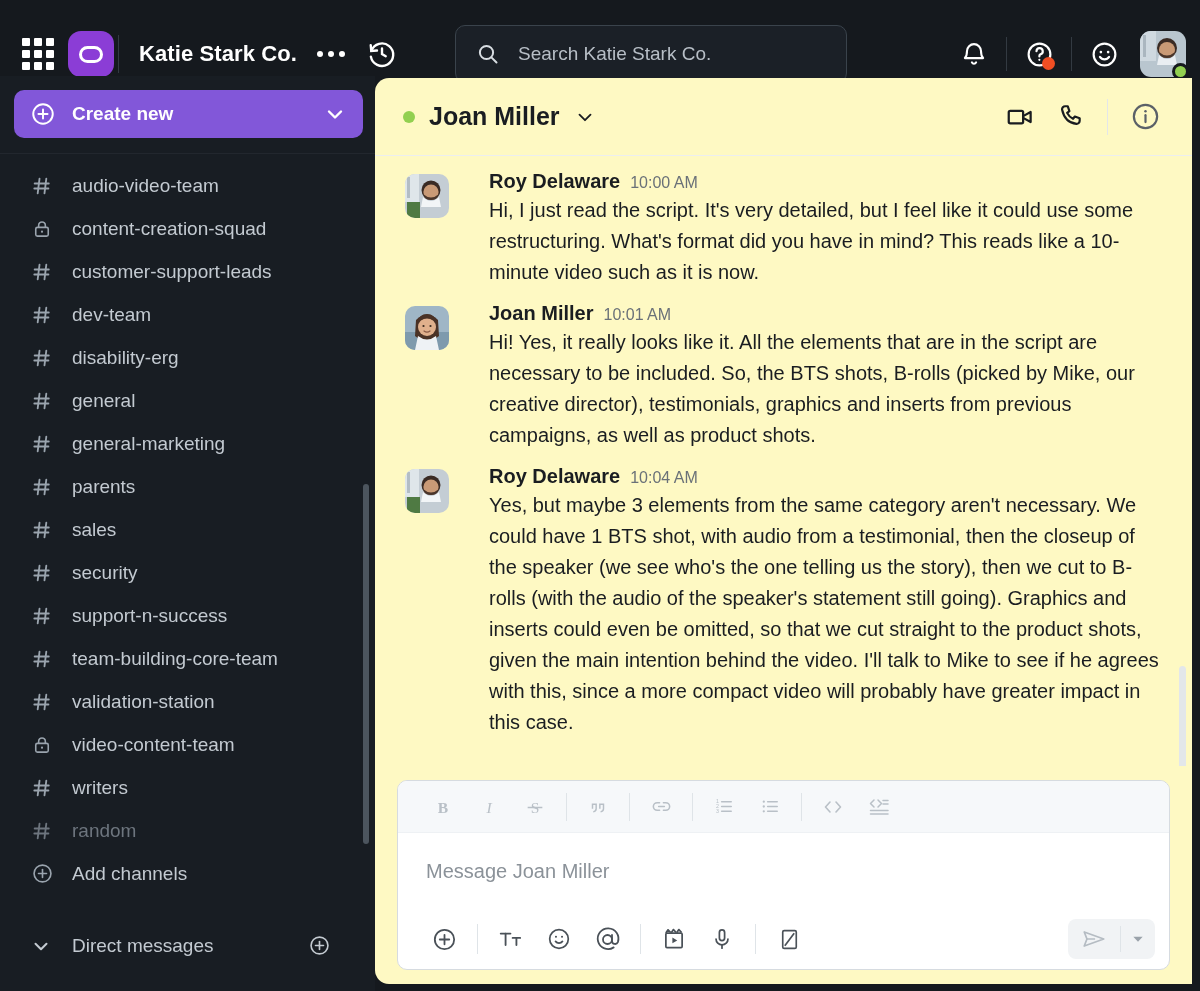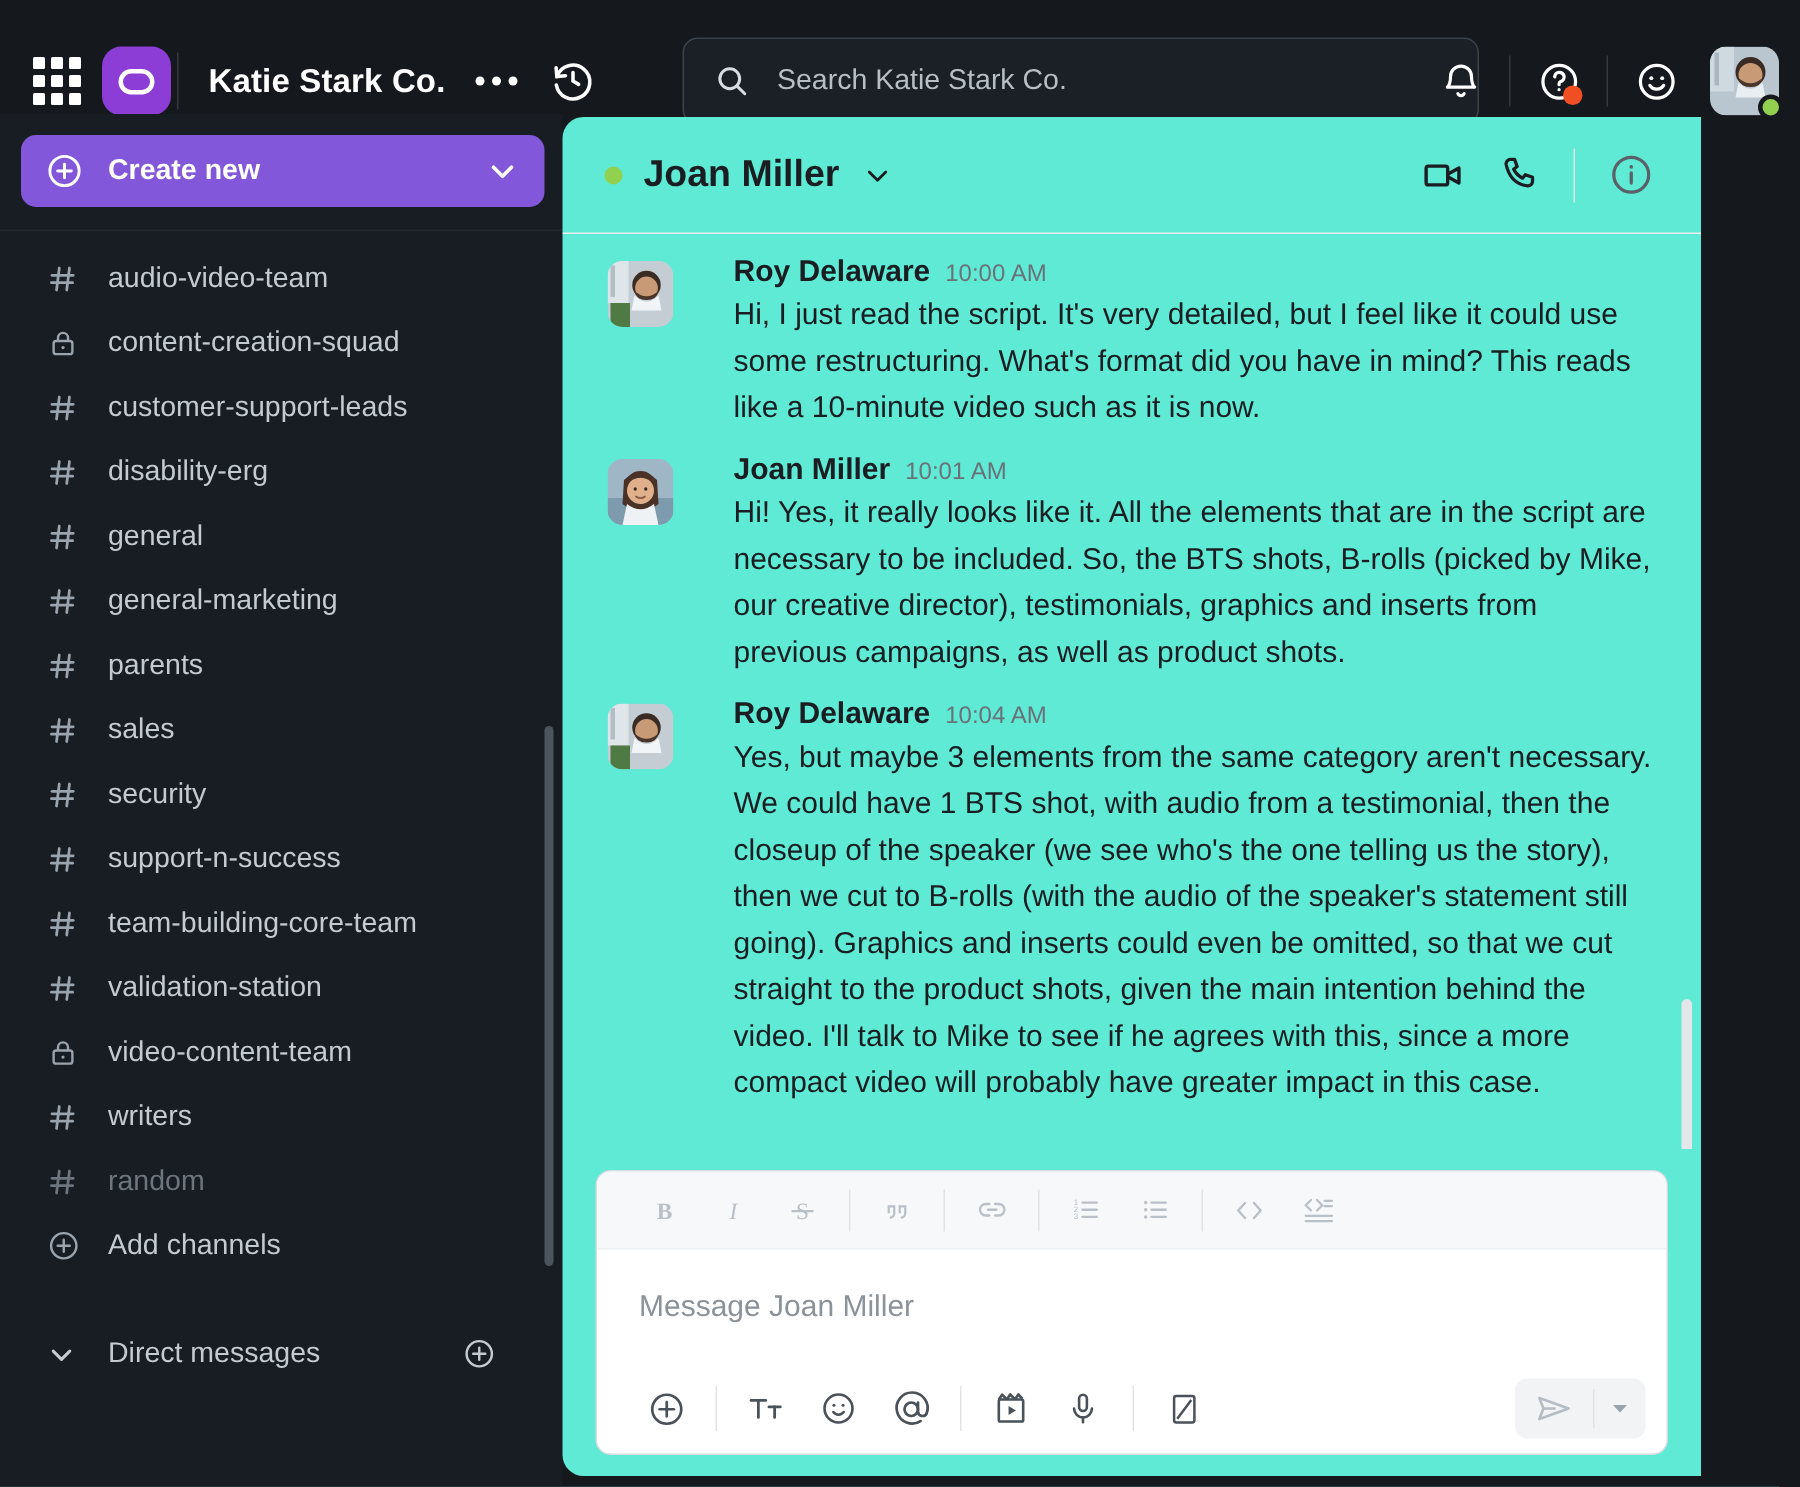--- a/index.html
+++ b/index.html
@@ -26,21 +26,21 @@
   .logo .bubble { width:24px; height:17px; border:3px solid #fff; border-radius:9px; position:relative; }
   .logo-wrap { position:relative; width:46px; height:46px; }
   .vsep { width:1px; height:38px; background:#333a42; margin-left:18px; }
   .workspace {
     margin-left: 20px; color:#fff; font-size:22px; font-weight:bold; letter-spacing:.1px; cursor:pointer;
   }
   .dots { margin-left:14px; display:flex; gap:5px; cursor:pointer; padding:6px; }
   .dots i { width:6px; height:6px; background:#fff; border-radius:50%; display:block; }
   .history { margin-left:16px; cursor:pointer; display:flex; }
   .search {
-    position:absolute; left:455px; top:9px; width:531px; height:58px;
+    position:absolute; left:455px; top:9px; width:392px; height:58px;
     border:1px solid #3a434c; border-radius:10px; background:#1b2027;
     display:flex; align-items:center; padding-left:20px; cursor:text;
   }
   .search-ph { margin-left:18px; color:#b7bec6; font-size:19px; }
   .top-icons { position:absolute; right:14px; top:0; height:76px; display:flex; align-items:center; }
   .ticon { width:52px; height:52px; display:flex; align-items:center; justify-content:center; cursor:pointer; position:relative; }
   .isep { width:1px; height:34px; background:#333a42; margin:0 6px; }
   .help-dot { position:absolute; right:10px; bottom:10px; width:13px; height:13px; border-radius:50%; background:#f04e23; }
   .avatar-top { width:46px; height:46px; border-radius:11px; margin-left:10px; position:relative; overflow:visible; cursor:pointer; }
   .avatar-top .pic { width:46px; height:46px; border-radius:11px; overflow:hidden; }
@@ -62,22 +62,22 @@
   .chan .nm { margin-left:18px; color:#c3cad1; font-size:19px; }
   .chan.muted .nm, .chan.muted .ic { color:#6d757e; }
   .chan.action .nm { color:#c3cad1; }
   .sb-scroll { position:absolute; right:6px; top:330px; width:6px; height:360px; background:#4c555e; border-radius:3px; }
   .dm-row { height:50px; display:flex; align-items:flex-end; padding-left:30px; margin-top:12px; cursor:pointer; }
   .dm-row .nm { margin-left:20px; color:#c3cad1; font-size:19px; flex:1; }
   .dm-add { margin-right:44px; cursor:pointer; display:flex; }
 
   
   .chat {
-    position:absolute; left:375px; top:78px; width:759px; height:906px;
-    background:#5eead4; border-radius:14px 0 0 14px; overflow:hidden;
+    position:absolute; left:375px; top:78px; width:817px; height:906px;
+    background:#fef9c3; border-radius:14px 0 0 14px; overflow:hidden;
   }
   .chat-head { height:78px; display:flex; align-items:center; padding:0 0 0 28px; border-bottom:1px solid #eceef0; }
   .on-dot { width:12px; height:12px; border-radius:50%; background:#92d050; }
   .peer { margin-left:14px; font-size:25px; font-weight:bold; color:#1a1d21; }
   .caret-btn { margin-left:14px; cursor:pointer; display:flex; }
   .chat-head-icons { margin-left:auto; display:flex; align-items:center; padding-right:22px; }
   .chicon { width:50px; height:50px; display:flex; align-items:center; justify-content:center; cursor:pointer; }
   .chsep { width:1px; height:36px; background:#e3e6e9; margin:0 12px; }
 
   .messages { position:relative; height:610px; padding:14px 30px 0 30px; overflow:hidden; }
@@ -238,20 +238,31 @@
         <div class="chan">
           <span class="ic">
             <svg width="22" height="22" viewBox="0 0 24 24" fill="none" stroke="currentColor" stroke-width="2" stroke-linecap="round">
               <line x1="9.3" y1="4" x2="7.3" y2="20"></line>
               <line x1="16.7" y1="4" x2="14.7" y2="20"></line>
               <line x1="4" y1="9.3" x2="19.4" y2="9.3"></line>
               <line x1="3.6" y1="14.7" x2="19" y2="14.7"></line>
             </svg>
           </span>
           <span class="nm">customer-support-leads</span>
+        </div>
+        <div class="chan">
+          <span class="ic">
+            <svg width="22" height="22" viewBox="0 0 24 24" fill="none" stroke="currentColor" stroke-width="2" stroke-linecap="round">
+              <line x1="9.3" y1="4" x2="7.3" y2="20"></line>
+              <line x1="16.7" y1="4" x2="14.7" y2="20"></line>
+              <line x1="4" y1="9.3" x2="19.4" y2="9.3"></line>
+              <line x1="3.6" y1="14.7" x2="19" y2="14.7"></line>
+            </svg>
+          </span>
+          <span class="nm">dev-team</span>
         </div>
         <div class="chan">
           <span class="ic">
             <svg width="22" height="22" viewBox="0 0 24 24" fill="none" stroke="currentColor" stroke-width="2" stroke-linecap="round">
               <line x1="9.3" y1="4" x2="7.3" y2="20"></line>
               <line x1="16.7" y1="4" x2="14.7" y2="20"></line>
               <line x1="4" y1="9.3" x2="19.4" y2="9.3"></line>
               <line x1="3.6" y1="14.7" x2="19" y2="14.7"></line>
             </svg>
           </span>

